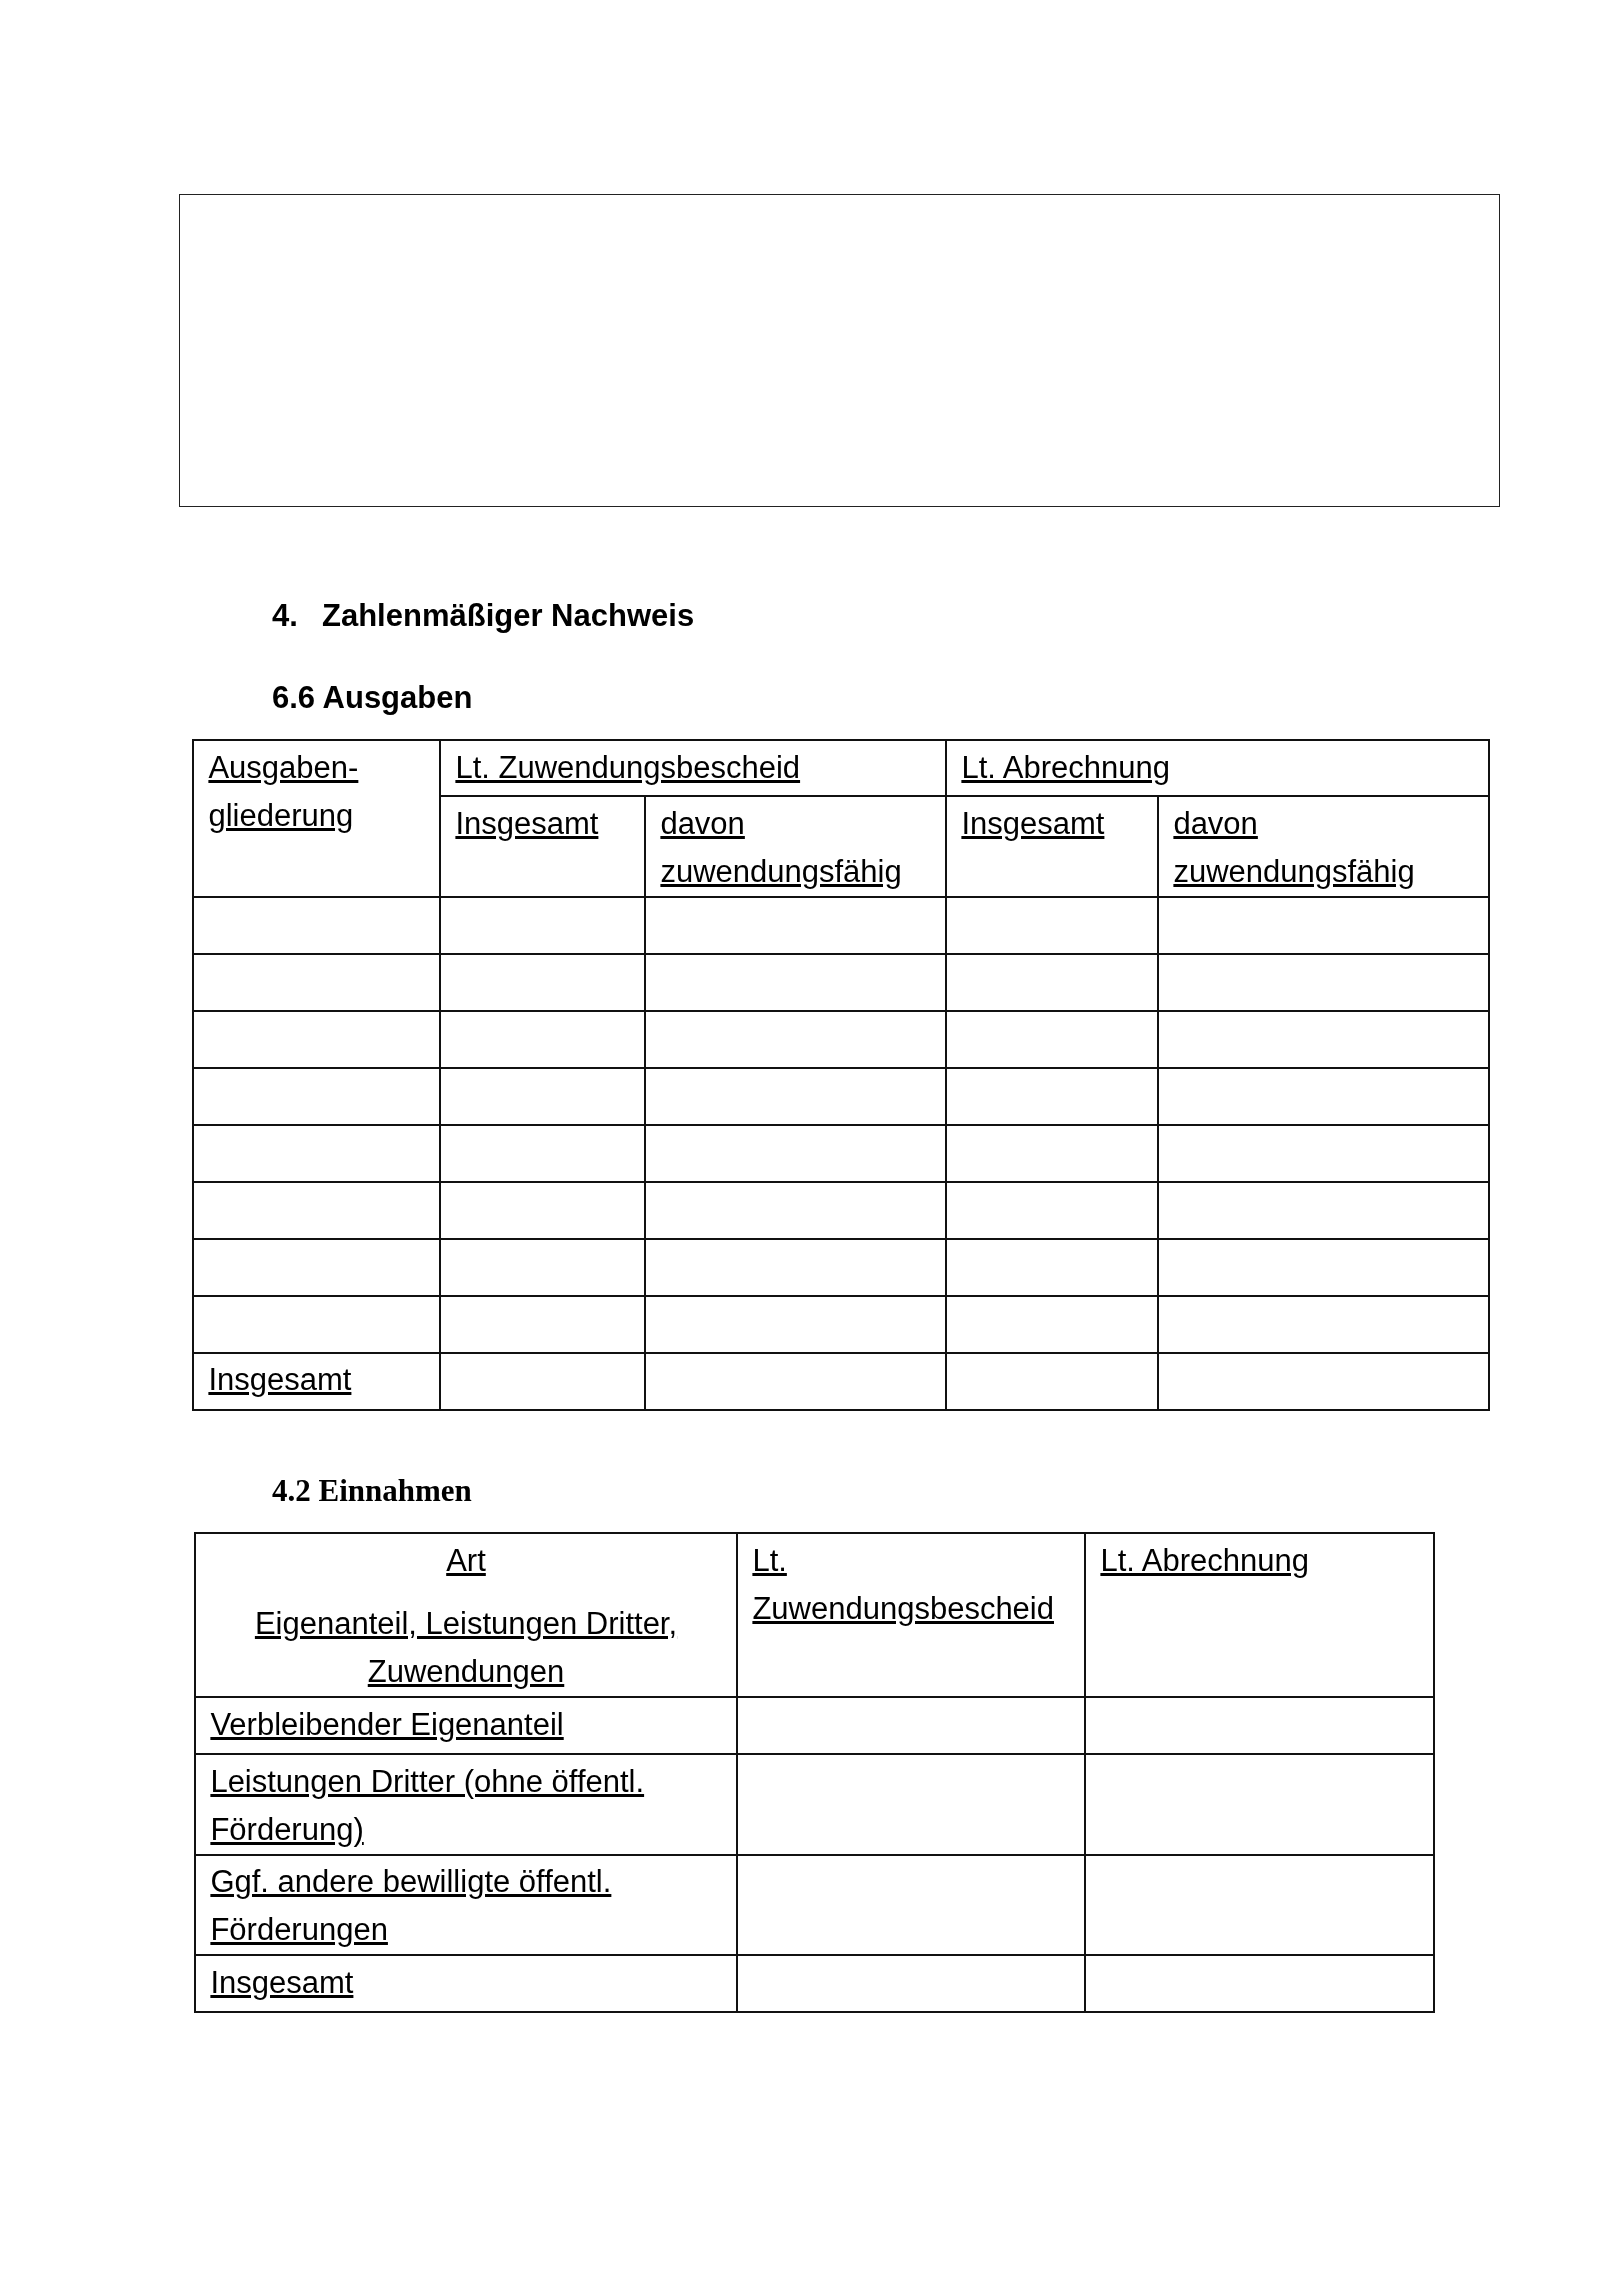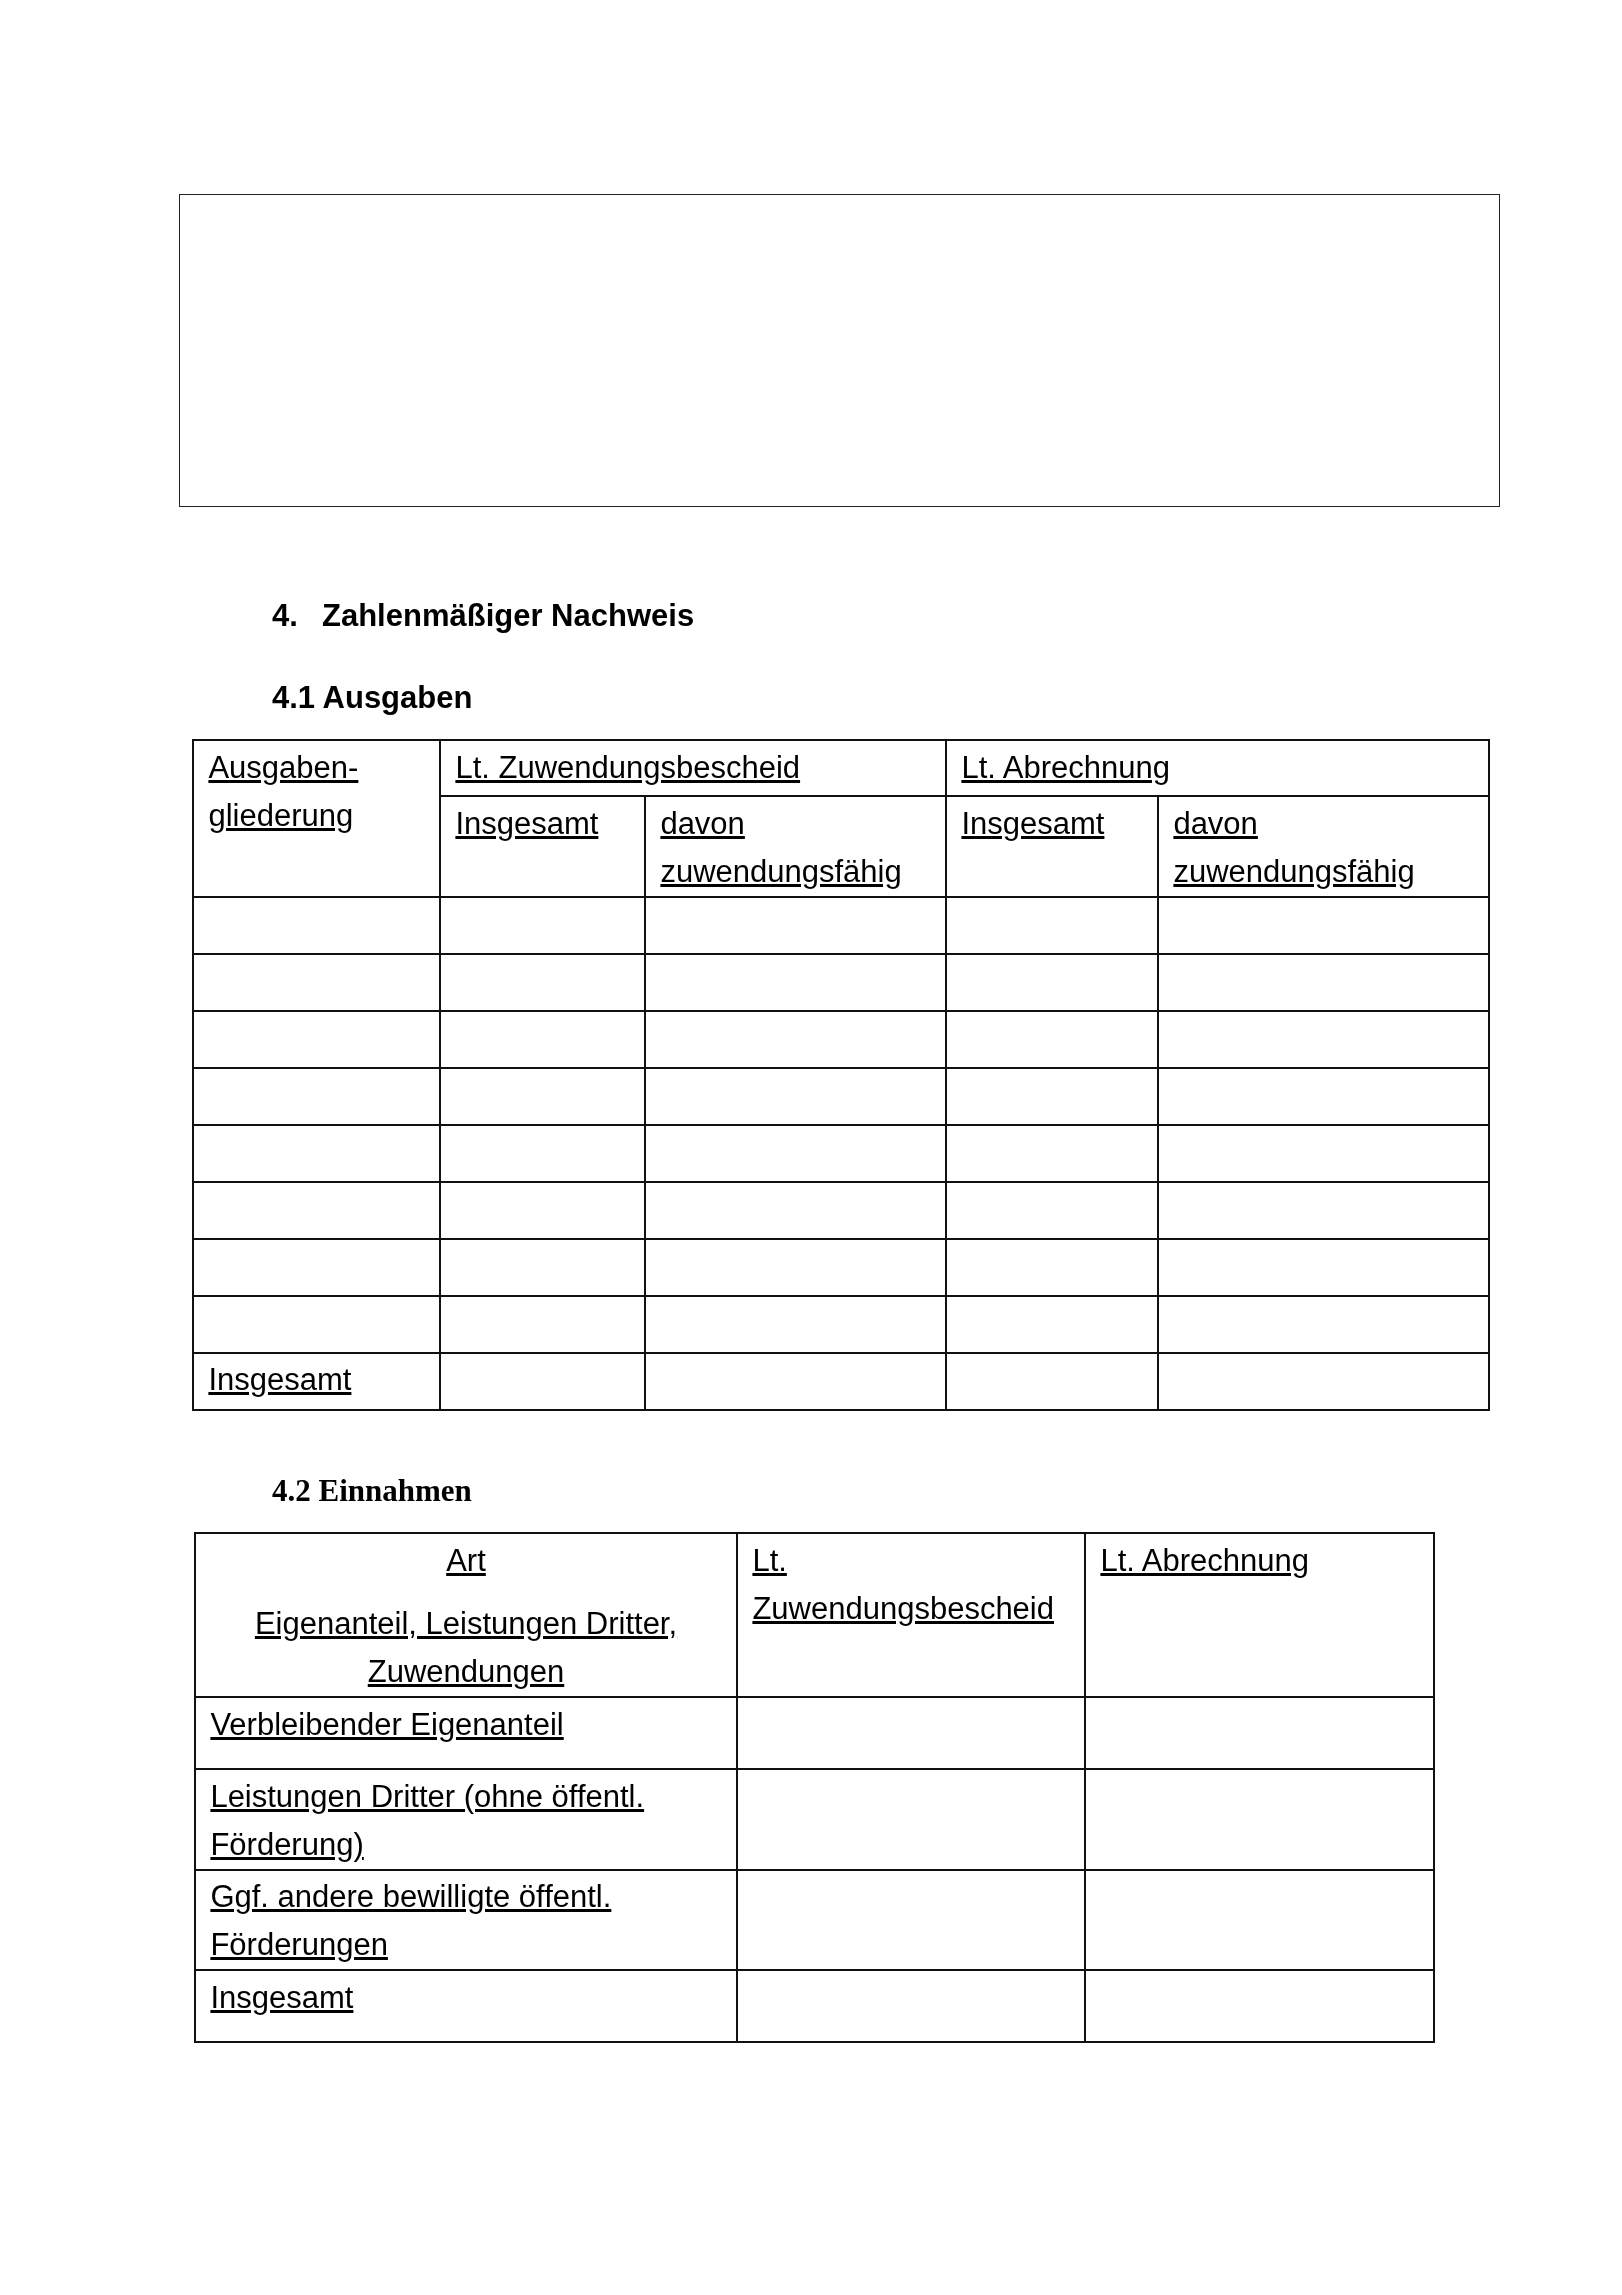--- a/index.html
+++ b/index.html
@@ -28,33 +28,33 @@
     border: 2px solid #111; vertical-align: top; padding: 2.6px 14.4px 0 14.4px;
     box-sizing: border-box; overflow: hidden;
   }
   #t1 { left: 192px; top: 739px; width: 1296px; }
   #t1 tr.hdr1 td { height: 56px; }
   #t1 tr.hdr2 td { height: 97px; }
   #t1 tr.body td { height: 57px; }
 
   #t2 { left: 194px; top: 1532px; width: 1239px; }
   #t2 tr.hdr td { height: 135px; margin-left: 43px; }
-  #t2 tr.r1 td { height: 72px; margin-left: 21px; }
+  #t2 tr.r1 td { height: 57px; margin-left: 21px; }
   #t2 tr.r2 td { height: 96px; }
   #t2 td.center { text-align: center; }
   .art-title { display: block; margin-bottom: 15.7px; }
 </style>
 </head>
 <body>
 
 <div class="box"></div>
 
 <div class="heading h-main"><span class="num">4.</span><span>Zahlenmäßiger Nachweis</span></div>
 
-<div class="heading h-sub1">4.1 Ausgaben</div>
+<div class="heading h-sub1">6.6 Ausgaben</div>
 
 <table class="grid" id="t1">
   <colgroup>
     <col style="width:247px">
       <col style="width:205px">
       <col style="width:301px">
       <col style="width:212px">
       <col style="width:331px">
   </colgroup>
   <tbody>

